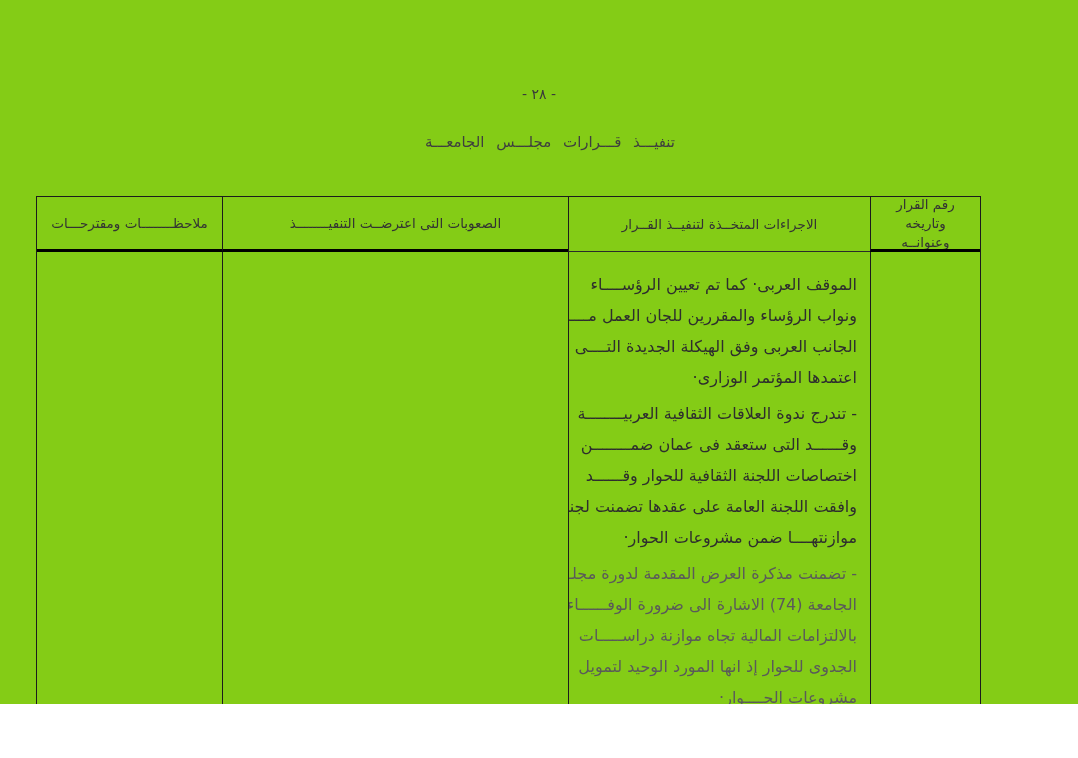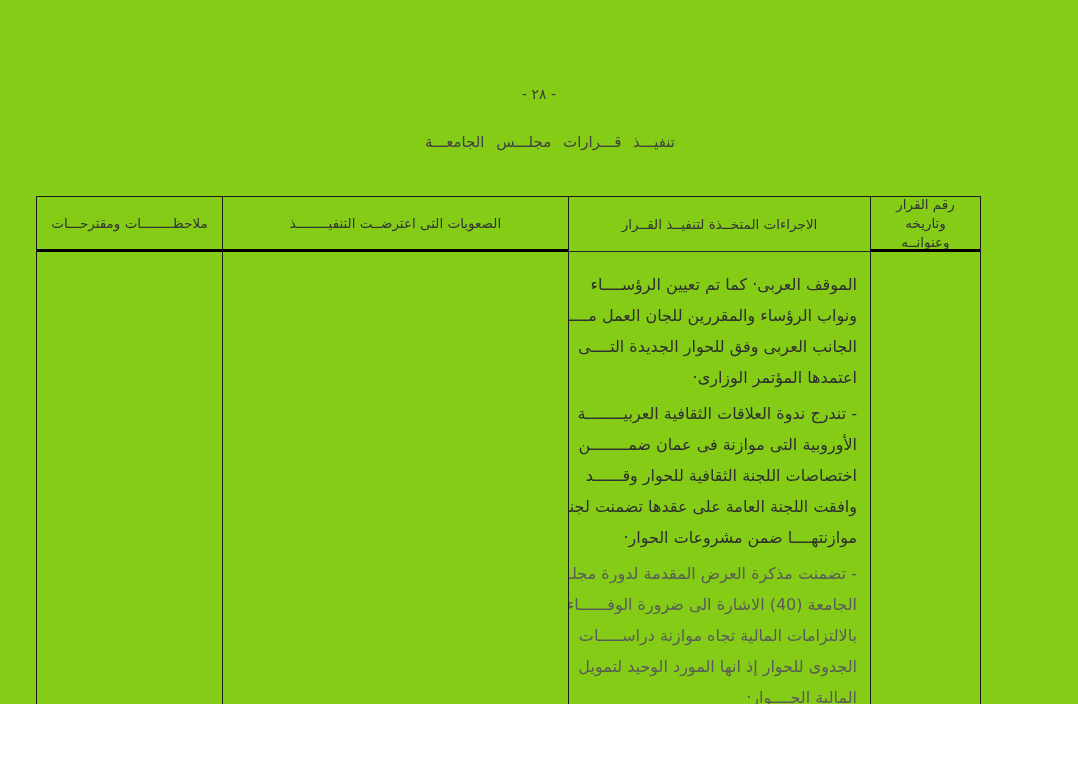--- a/index.html
+++ b/index.html
@@ -102,36 +102,36 @@
       <div class="cell th col-notes">ملاحظــــــــات ومقترحـــات</div>
     </div>
 
     <div class="trow tbody">
       <div class="cell td col-decision"></div>
       <div class="cell td col-actions">
         <div>
             <div class="para">
               <div class="line">الموقف العربى·  كما تم تعيين الرؤســــاء</div>
               <div class="line">ونواب الرؤساء والمقررين للجان العمل مــــن</div>
-              <div class="line">الجانب العربى وفق للحوار الجديدة التــــى</div>
+              <div class="line">الجانب العربى وفق الهيكلة الجديدة التــــى</div>
               <div class="line">اعتمدها المؤتمر الوزارى·</div>
             </div>
             <div class="para">
               <div class="line">-  تندرج ندوة العلاقات الثقافية العربيــــــــة</div>
-              <div class="line">الأوروبية التى موازنة فى عمان ضمــــــــن</div>
+              <div class="line">وقــــــد التى ستعقد فى عمان ضمــــــــن</div>
               <div class="line">اختصاصات اللجنة الثقافية للحوار وقــــــد</div>
               <div class="line">وافقت اللجنة العامة على عقدها تضمنت لجنة</div>
               <div class="line">موازنتهــــا ضمن مشروعات الحوار·</div>
             </div>
             <div class="para faded">
               <div class="line">-  تضمنت مذكرة العرض المقدمة لدورة مجلـــس</div>
-              <div class="line">الجامعة (40) الاشارة الى ضرورة الوفــــــاء</div>
+              <div class="line">الجامعة (74) الاشارة الى ضرورة الوفــــــاء</div>
               <div class="line">بالالتزامات المالية تجاه موازنة دراســـــات</div>
               <div class="line">الجدوى للحوار إذ انها المورد الوحيد لتمويل</div>
-              <div class="line">المالية الحــــوار·</div>
+              <div class="line">مشروعات الحــــوار·</div>
             </div>
           </div>
       </div>
       <div class="cell td col-difficulties"></div>
       <div class="cell td col-notes"></div>
     </div>
 
   </div>
 </div>
 

